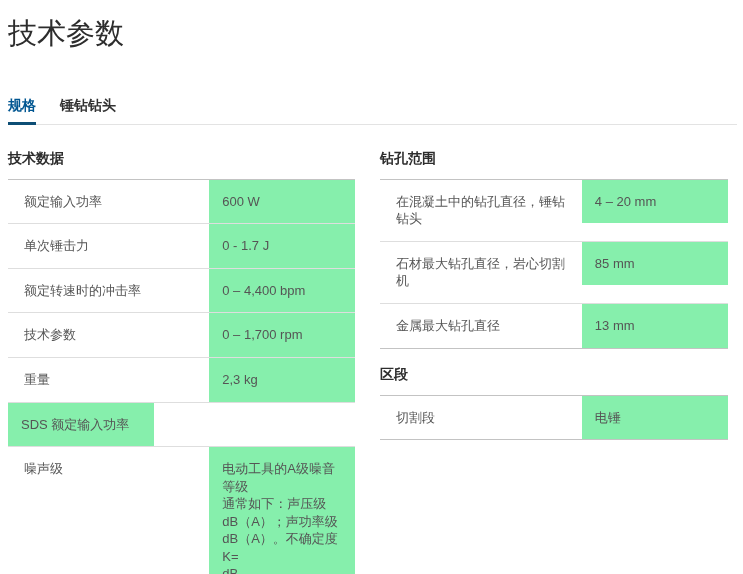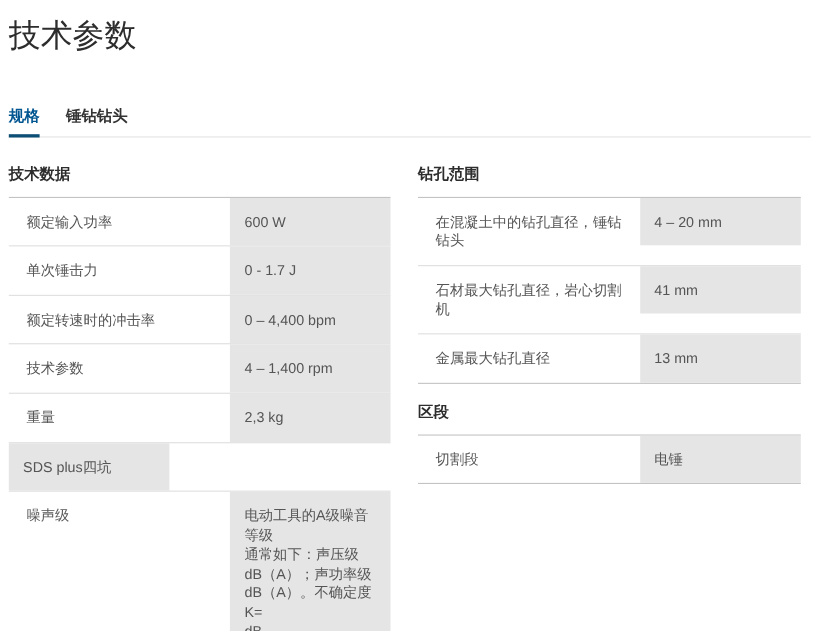--- a/index.html
+++ b/index.html
@@ -64,21 +64,21 @@
     line-height:1.35;
     color:#555;
   }
   .cell.label {
     width:58%;
     padding:13px 16px;
   }
   .cell.value {
     width:42%;
     padding:13px 13px;
-    background:#e5e5e5;
+    background:#86efac;
     white-space:pre-line;
   }
 </style>
 </head>
 <body>
 
 <div class="page">
 
   <h1 class="page-title">技术参数</h1>
 
@@ -103,28 +103,28 @@
         <div class="row">
           <div class="cell label">单次锤击力</div>
           <div class="cell value">0 - 1.7 J</div>
         </div>
         <div class="row">
           <div class="cell label">额定转速时的冲击率</div>
           <div class="cell value">0 – 4,400 bpm</div>
         </div>
         <div class="row">
           <div class="cell label">技术参数</div>
-          <div class="cell value">4 – 1,400 rpm</div>
+          <div class="cell value">0 – 1,700 rpm</div>
         </div>
         <div class="row">
           <div class="cell label">重量</div>
           <div class="cell value">2,3 kg</div>
         </div>
         <div class="row">
-          <div class="cell value">SDS plus四坑</div>
+          <div class="cell value">SDS 额定输入功率</div>
         </div>
         <div class="row">
           <div class="cell label">噪声级</div>
           <div class="cell value">电动工具的A级噪音等级
 通常如下：声压级
 dB（A）；声功率级
 dB（A）。不确定度K=
 dB.</div>
         </div>
       </div>
@@ -132,21 +132,21 @@
 
     <div class="col">
       <h2 class="section-title">钻孔范围</h2>
       <div class="spec-table">
         <div class="row">
           <div class="cell label">在混凝土中的钻孔直径，锤钻钻头</div>
           <div class="cell value">4 – 20 mm</div>
         </div>
         <div class="row">
           <div class="cell label">石材最大钻孔直径，岩心切割机</div>
-          <div class="cell value">41 mm</div>
+          <div class="cell value">85 mm</div>
         </div>
         <div class="row">
           <div class="cell label">金属最大钻孔直径</div>
           <div class="cell value">13 mm</div>
         </div>
       </div>
 
       <h2 class="section-title secondary">区段</h2>
       <div class="spec-table">
         <div class="row">

